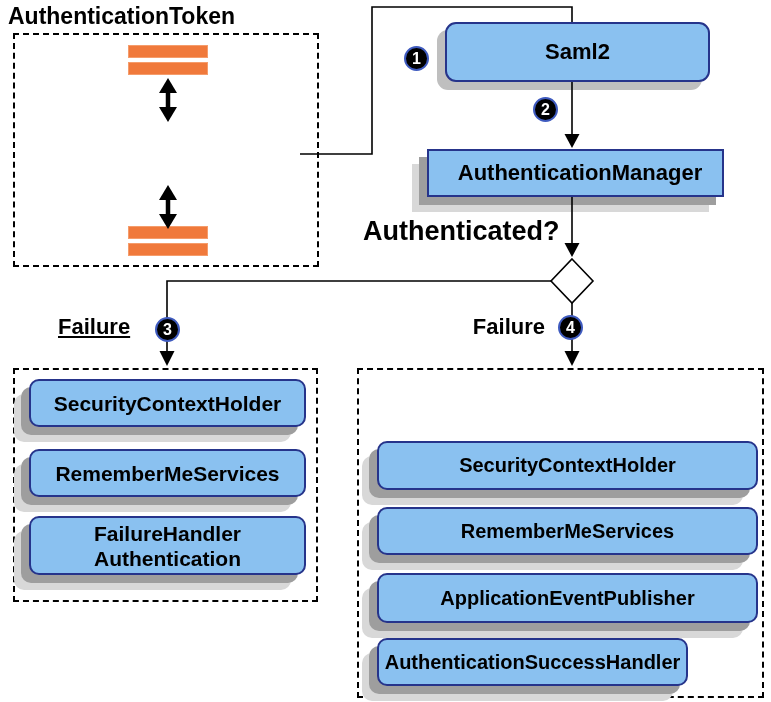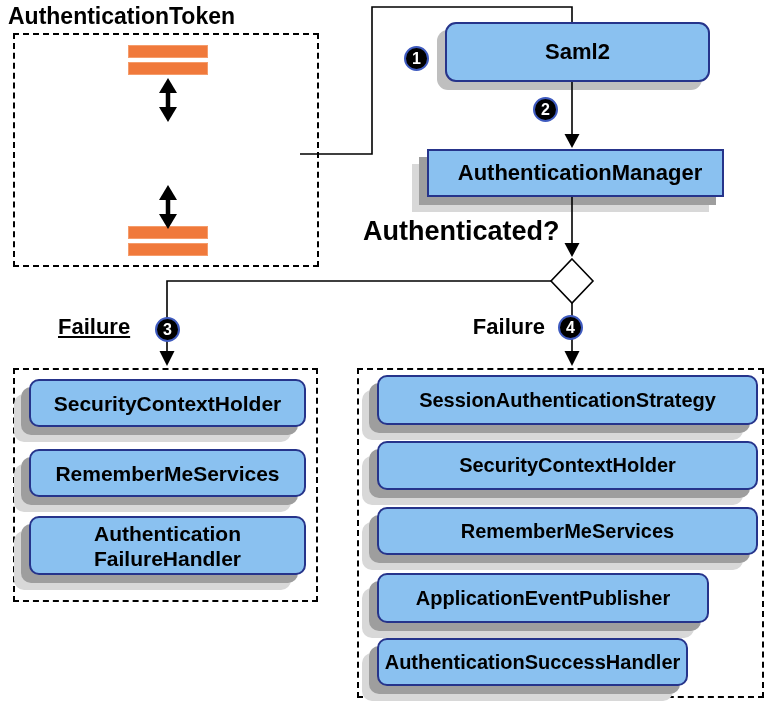--- a/index.html
+++ b/index.html
@@ -130,35 +130,32 @@
 
   <div class="abs node blue-node item-node f-item" style="left:29px; top:379px; width:277px; height:48px;">
     <span>SecurityContextHolder</span>
     <span></span>
   </div>
   <div class="abs node blue-node item-node f-item" style="left:29px; top:449px; width:277px; height:48px;">
     <span>RememberMeServices</span>
     <span></span>
   </div>
   <div class="abs node blue-node item-node f-item" style="left:29px; top:516px; width:277px; height:59px;">
+    <span>FailureHandler</span>
     <span>Authentication</span>
-    <span>FailureHandler</span>
   </div>
 
   <div class="abs dashed-box" style="left:357px; top:368px; width:407px; height:330px;"></div>
 
-  <div class="abs node blue-node item-node s-item" style="left:377px; top:375px; width:381px; height:50px;">
-    <span>SessionAuthenticationStrategy</span>
-  </div>
   <div class="abs node blue-node item-node s-item" style="left:377px; top:441px; width:381px; height:49px;">
     <span>SecurityContextHolder</span>
   </div>
   <div class="abs node blue-node item-node s-item" style="left:377px; top:507px; width:381px; height:48px;">
     <span>RememberMeServices</span>
   </div>
-  <div class="abs node blue-node item-node s-item" style="left:377px; top:573px; width:332px; height:50px;">
+  <div class="abs node blue-node item-node s-item" style="left:377px; top:573px; width:381px; height:50px;">
     <span>ApplicationEventPublisher</span>
   </div>
   <div class="abs node blue-node item-node s-item" style="left:377px; top:638px; width:311px; height:48px;">
     <span>AuthenticationSuccessHandler</span>
   </div>
 
 </div>
 
 </body></html>

